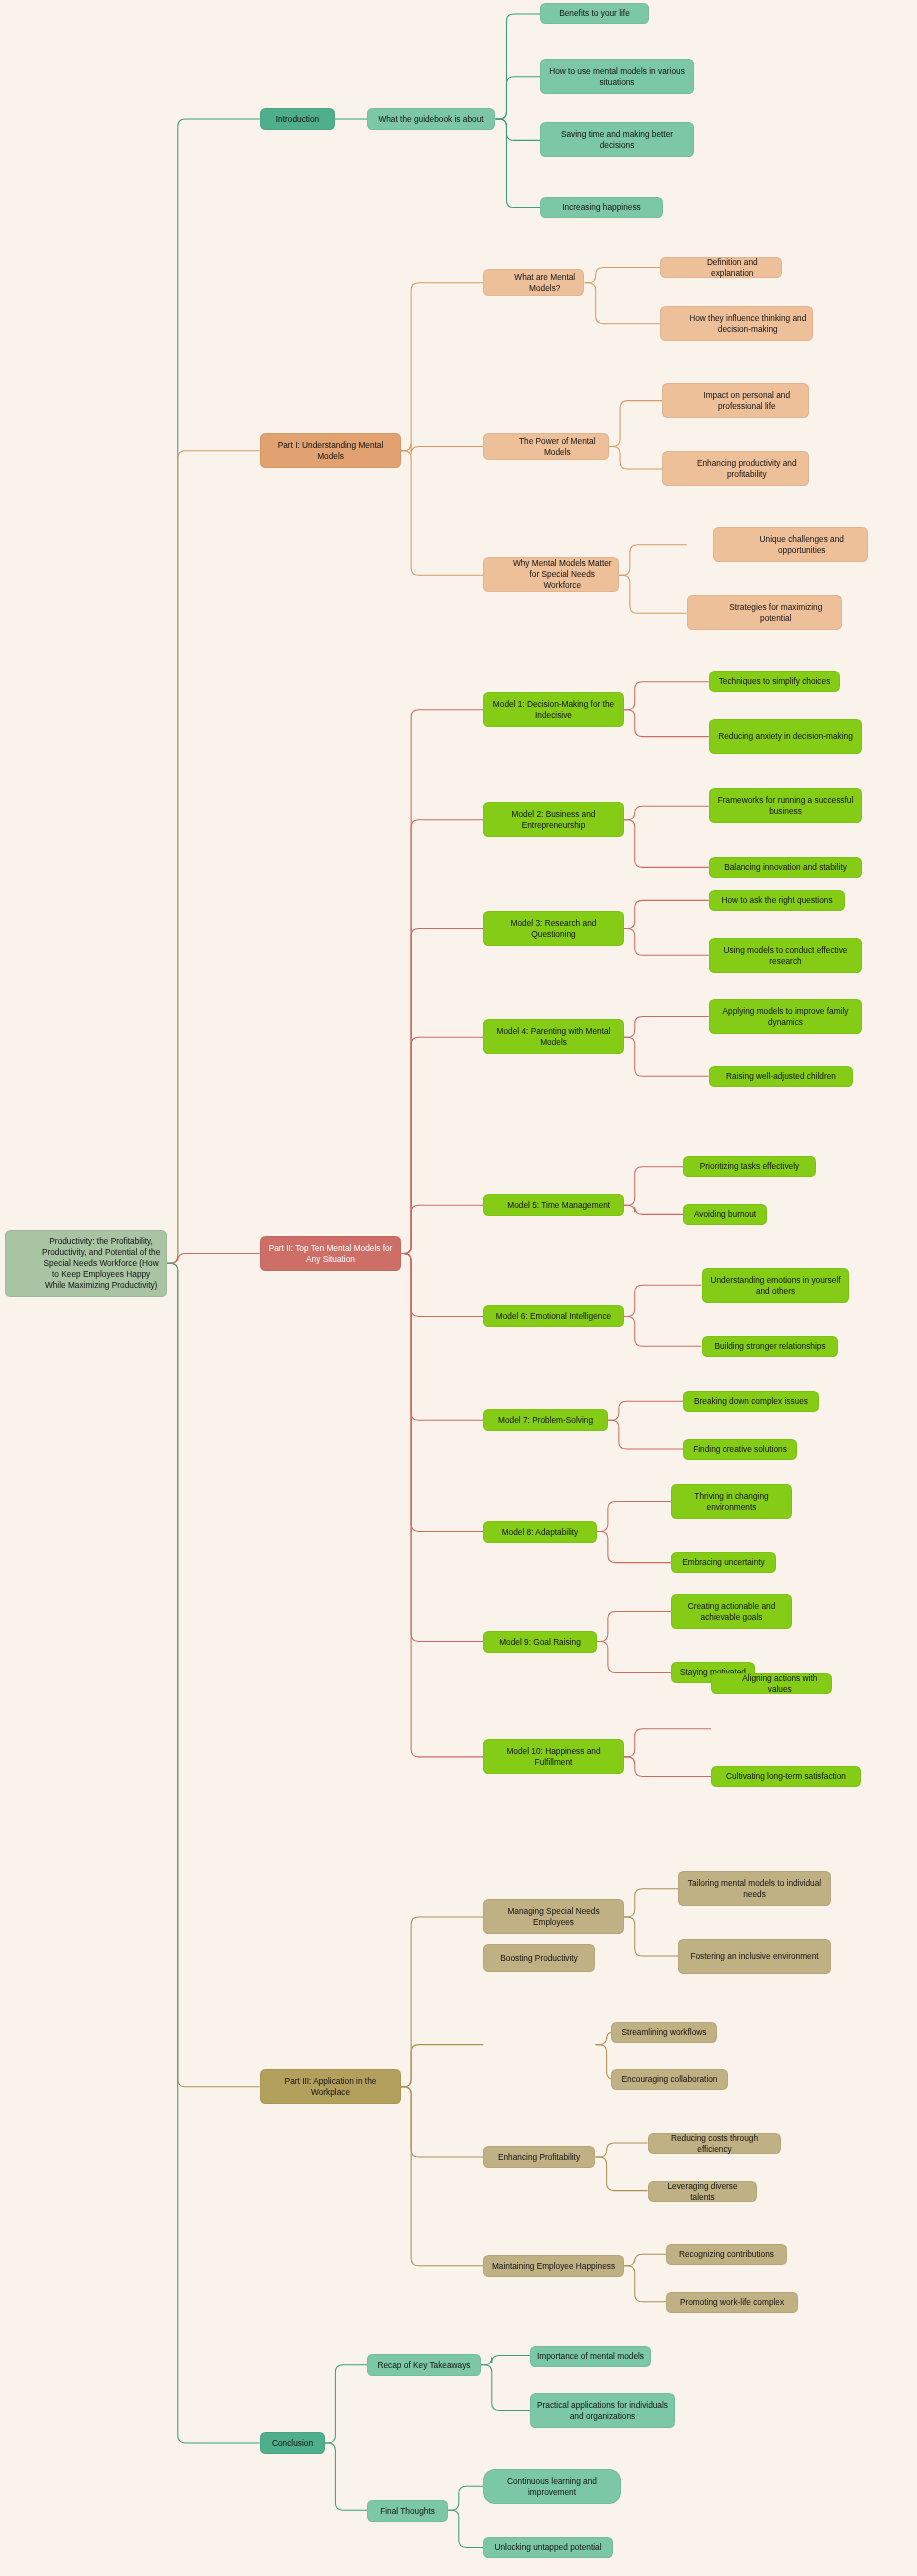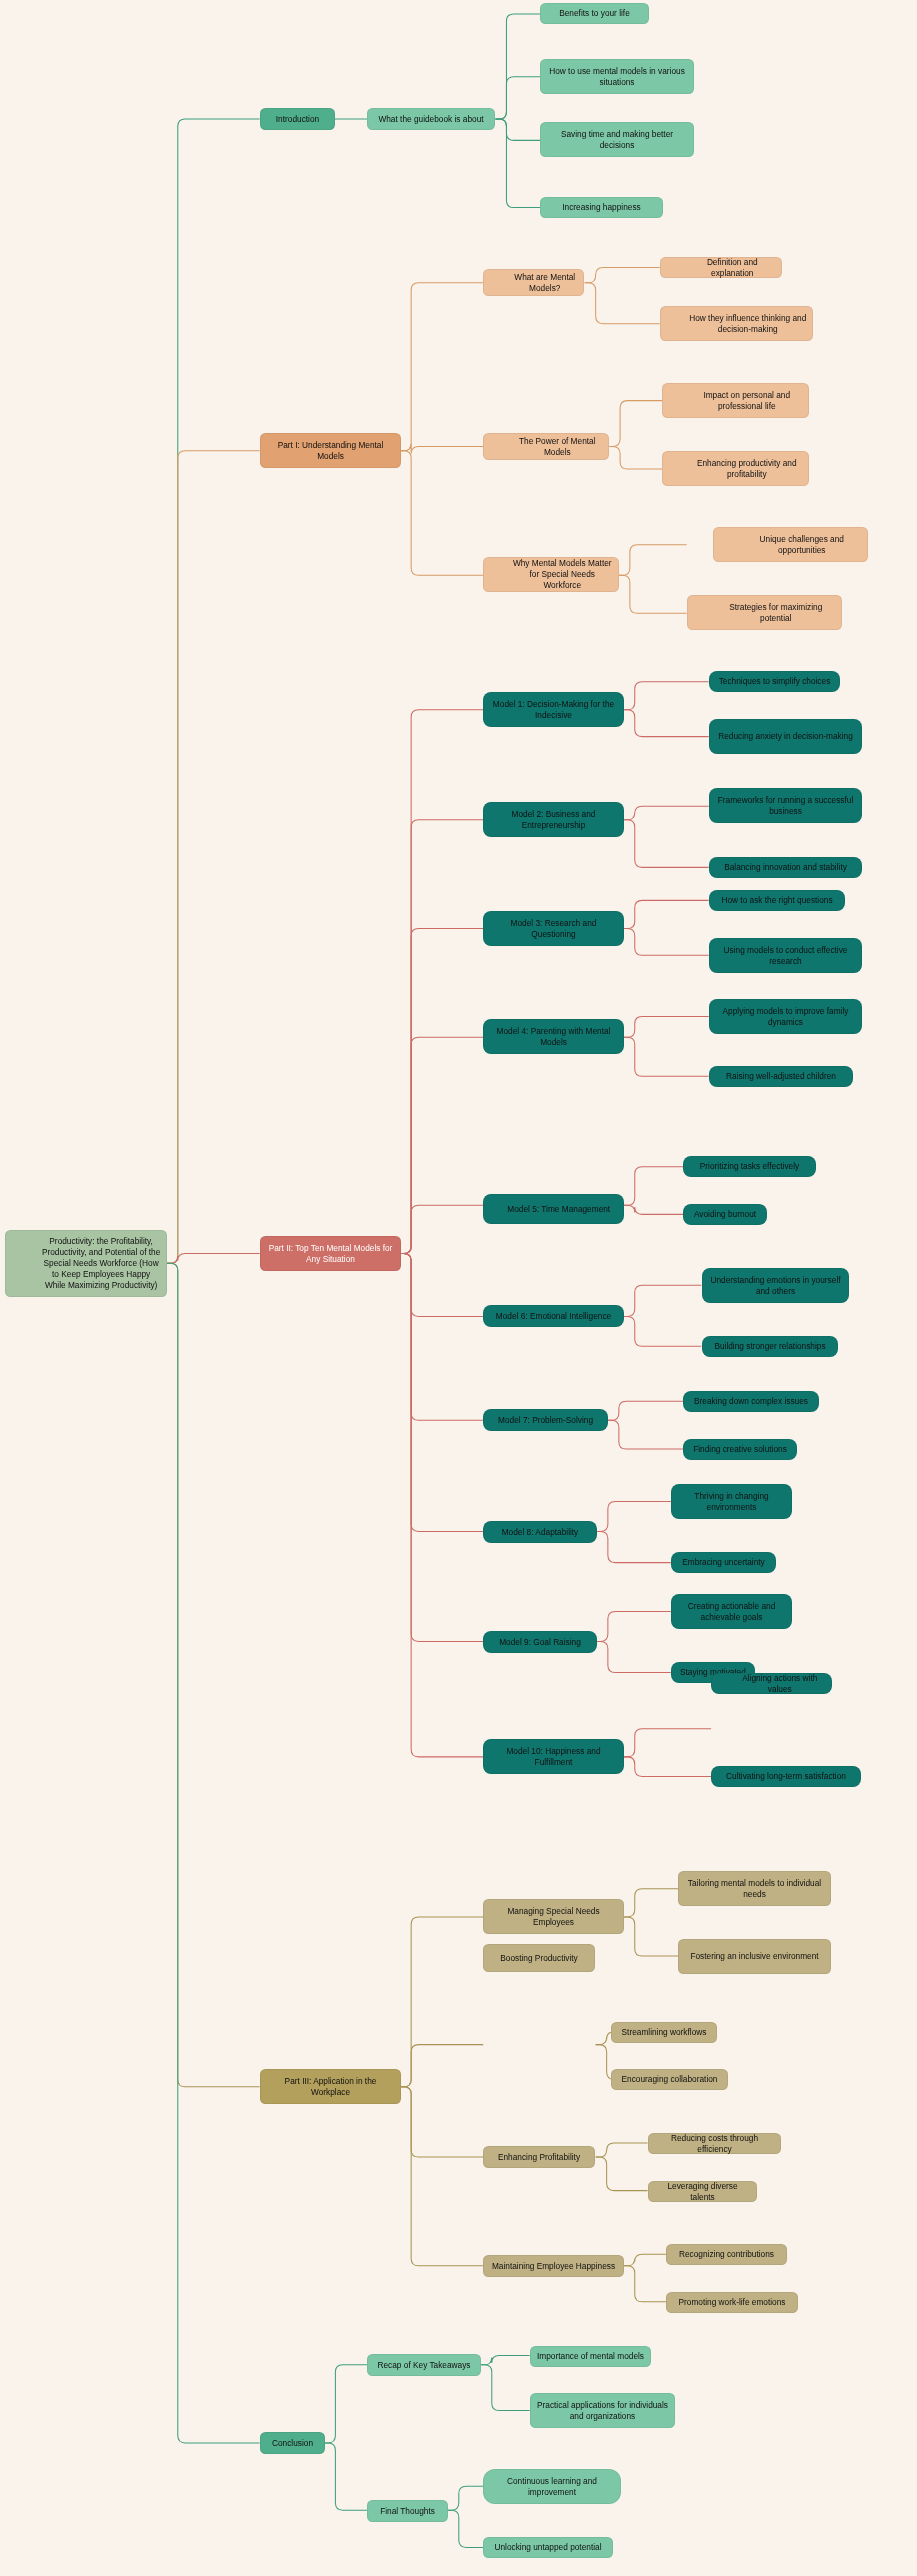--- a/index.html
+++ b/index.html
@@ -25,21 +25,21 @@
     font-size:8.3px;
   }
   .node.white { color:#ffffff; }
   
   .p-root   { background:#a9c4a3; }
   .p-g1     { background:#4fae8b; }
   .p-g2     { background:#7cc8a6; }
   .p-o1     { background:#e2a170; }
   .p-o2     { background:#eec09a;padding-left:28px; }
   .p-r1     { background:#cd6f67; }
-  .p-r2     { background:#0f766e;border-radius:8px; }
+  .p-r2     { background:#84cc16; }
   .p-k1     { background:#b2a05c; }
   .p-k2     { background:#bfb183; }
   .root-node { font-size:8.3px; }
 </style>
 </head>
 <body>
 
 <div id="canvas">
   <svg class="links" id="links" viewBox="0 0 1501 4215" width="917" height="2576">
       <path d="M 273 2067 L 279 2067 Q 291 2067 291 2055 L 291 206 Q 291 194 303 194 L 425 194" fill="none" stroke="#3e9e7c" stroke-width="1.7"></path>
@@ -134,21 +134,21 @@
       <div class="node p-r2" style="left: 709px; top: 719px; width: 153px; height: 35px;">Reducing anxiety in decision-making</div>
       <div class="node p-r2" style="left: 483px; top: 802px; width: 141px; height: 35px;">Model 2: Business and Entrepreneurship</div>
       <div class="node p-r2" style="left: 709px; top: 788px; width: 153px; height: 35px;">Frameworks for running a successful business</div>
       <div class="node p-r2" style="left: 709px; top: 857px; width: 153px; height: 21px;">Balancing innovation and stability</div>
       <div class="node p-r2" style="left: 483px; top: 911px; width: 141px; height: 35px;">Model 3: Research and Questioning</div>
       <div class="node p-r2" style="left: 709px; top: 890px; width: 136px; height: 21px;">How to ask the right questions</div>
       <div class="node p-r2" style="left: 709px; top: 938px; width: 153px; height: 35px;">Using models to conduct effective research</div>
       <div class="node p-r2" style="left: 483px; top: 1019px; width: 141px; height: 35px;">Model 4: Parenting with Mental Models</div>
       <div class="node p-r2" style="left: 709px; top: 999px; width: 153px; height: 35px;">Applying models to improve family dynamics</div>
       <div class="node p-r2" style="left: 709px; top: 1066px; width: 144px; height: 21px;">Raising well-adjusted children</div>
-      <div class="node p-r2" style="left: 483px; top: 1194px; width: 141px; height: 30px; padding-left: 16px;">Model 5: Time Management</div>
+      <div class="node p-r2" style="left: 483px; top: 1194px; width: 141px; height: 22px; padding-left: 16px;">Model 5: Time Management</div>
       <div class="node p-r2" style="left: 683px; top: 1156px; width: 133px; height: 21px;">Prioritizing tasks effectively</div>
       <div class="node p-r2" style="left: 683px; top: 1204px; width: 84px; height: 21px;">Avoiding burnout</div>
       <div class="node p-r2" style="left: 483px; top: 1305px; width: 141px; height: 22px;">Model 6: Emotional Intelligence</div>
       <div class="node p-r2" style="left: 702px; top: 1268px; width: 147px; height: 35px;">Understanding emotions in yourself and others</div>
       <div class="node p-r2" style="left: 702px; top: 1336px; width: 136px; height: 21px;">Building stronger relationships</div>
       <div class="node p-r2" style="left: 483px; top: 1409px; width: 125px; height: 22px;">Model 7: Problem-Solving</div>
       <div class="node p-r2" style="left: 683px; top: 1391px; width: 136px; height: 21px;">Breaking down complex issues</div>
       <div class="node p-r2" style="left: 683px; top: 1439px; width: 114px; height: 21px;">Finding creative solutions</div>
       <div class="node p-r2" style="left: 483px; top: 1521px; width: 114px; height: 22px;">Model 8: Adaptability</div>
       <div class="node p-r2" style="left: 671px; top: 1484px; width: 121px; height: 35px;">Thriving in changing environments</div>
@@ -164,21 +164,21 @@
       <div class="node p-k2" style="left: 678px; top: 1871px; width: 153px; height: 35px;">Tailoring mental models to individual needs</div>
       <div class="node p-k2" style="left: 678px; top: 1939px; width: 153px; height: 35px;">Fostering an inclusive environment</div>
       <div class="node p-k2" style="left: 483px; top: 1944px; width: 112px; height: 28px;">Boosting Productivity</div>
       <div class="node p-k2" style="left: 611px; top: 2022px; width: 106px; height: 21px;">Streamlining workflows</div>
       <div class="node p-k2" style="left: 611px; top: 2069px; width: 117px; height: 21px;">Encouraging collaboration</div>
       <div class="node p-k2" style="left: 483px; top: 2146px; width: 112px; height: 22px;">Enhancing Profitability</div>
       <div class="node p-k2" style="left: 648px; top: 2133px; width: 133px; height: 21px;">Reducing costs through efficiency</div>
       <div class="node p-k2" style="left: 648px; top: 2181px; width: 109px; height: 21px;">Leveraging diverse talents</div>
       <div class="node p-k2" style="left: 483px; top: 2255px; width: 141px; height: 22px;">Maintaining Employee Happiness</div>
       <div class="node p-k2" style="left: 666px; top: 2244px; width: 121px; height: 21px;">Recognizing contributions</div>
-      <div class="node p-k2" style="left: 666px; top: 2292px; width: 132px; height: 21px;">Promoting work-life emotions</div>
+      <div class="node p-k2" style="left: 666px; top: 2292px; width: 132px; height: 21px;">Promoting work-life complex</div>
       <div class="node p-g1" style="left: 260px; top: 2432px; width: 65px; height: 22px;">Conclusion</div>
       <div class="node p-g2" style="left: 367px; top: 2354px; width: 114px; height: 22px;">Recap of Key Takeaways</div>
       <div class="node p-g2" style="left: 530px; top: 2346px; width: 121px; height: 21px;">Importance of mental models</div>
       <div class="node p-g2" style="left: 530px; top: 2393px; width: 145px; height: 35px;">Practical applications for individuals and organizations</div>
       <div class="node p-g2" style="left: 367px; top: 2500px; width: 81px; height: 22px;">Final Thoughts</div>
       <div class="node p-g2" style="left: 483px; top: 2469px; width: 138px; height: 35px; border-radius: 12px;">Continuous learning and improvement</div>
       <div class="node p-g2" style="left: 483px; top: 2537px; width: 130px; height: 21px;">Unlocking untapped potential</div>
     </div>
 </div>
 

